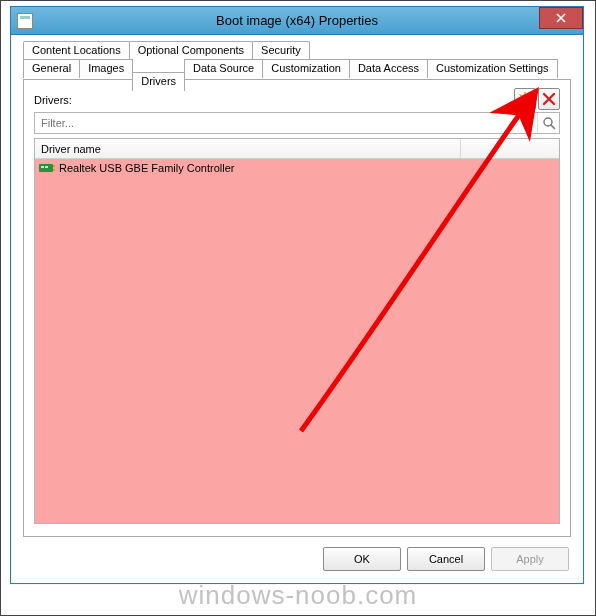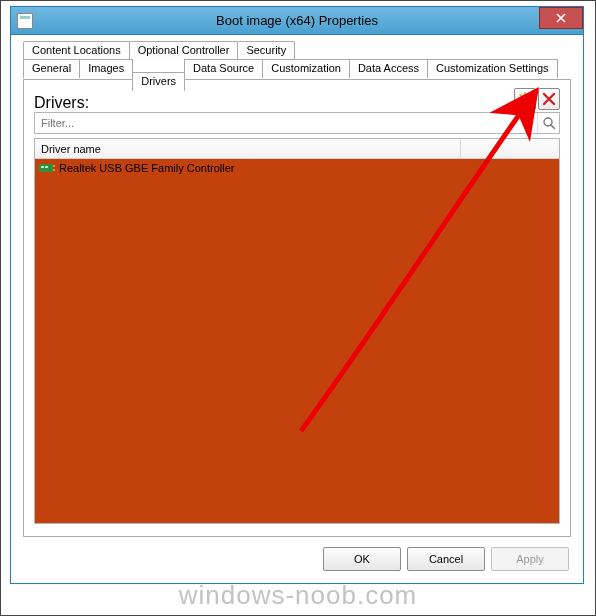--- a/index.html
+++ b/index.html
@@ -105,21 +105,21 @@
     background: #fff;
     position: absolute;
     left: 12px; right: 12px;
     top: 44px;
     bottom: 46px;
   }
 
   .drivers-label {
     position: absolute;
     left: 10px; top: 14px;
-    font-size: 16px;
+    font-size: 11px;
   }
   .toolbar-btns {
     position: absolute;
     right: 10px; top: 8px;
     display: flex;
     gap: 2px;
   }
   .tool-btn {
     width: 22px; height: 22px;
     border: 1px solid #8a8a8a;
@@ -148,21 +148,21 @@
     width: 22px; height: 20px;
     display: flex; align-items: center; justify-content: center;
     border-left: 1px solid #ddd;
   }
 
   .list {
     position: absolute;
     left: 10px; right: 10px;
     top: 58px; bottom: 12px;
     border: 1px solid #b5b5b5;
-    background: #c2410c;
+    background: #fca5a5;
   }
   .list-header {
     height: 20px;
     border-bottom: 1px solid #d0d0d0;
     background: linear-gradient(#fdfdfd,#f2f2f2);
     display: flex; align-items: center;
     font-size: 11px;
     padding-left: 6px;
   }
   .list-header .col {
@@ -236,21 +236,21 @@
           <path d="M1 1 L9 9 M9 1 L1 9" stroke="#fff" stroke-width="1.6"></path>
         </svg>
       </span>
     </div>
 
     <div class="client">
 
       <div class="tabs">
         <div class="tab-row top">
           <div class="tab"><span>Content Locations</span></div>
-          <div class="tab"><span>Optional Controller</span></div>
+          <div class="tab"><span>Optional Components</span></div>
           <div class="tab"><span>Security</span></div>
         </div>
         <div class="tab-row">
           <div class="tab"><span>General</span></div>
           <div class="tab"><span>Images</span></div>
           <div class="tab active"><span>Drivers</span></div>
           <div class="tab"><span>Data Source</span></div>
           <div class="tab"><span>Customization</span></div>
           <div class="tab"><span>Data Access</span></div>
           <div class="tab"><span>Customization Settings</span></div>

